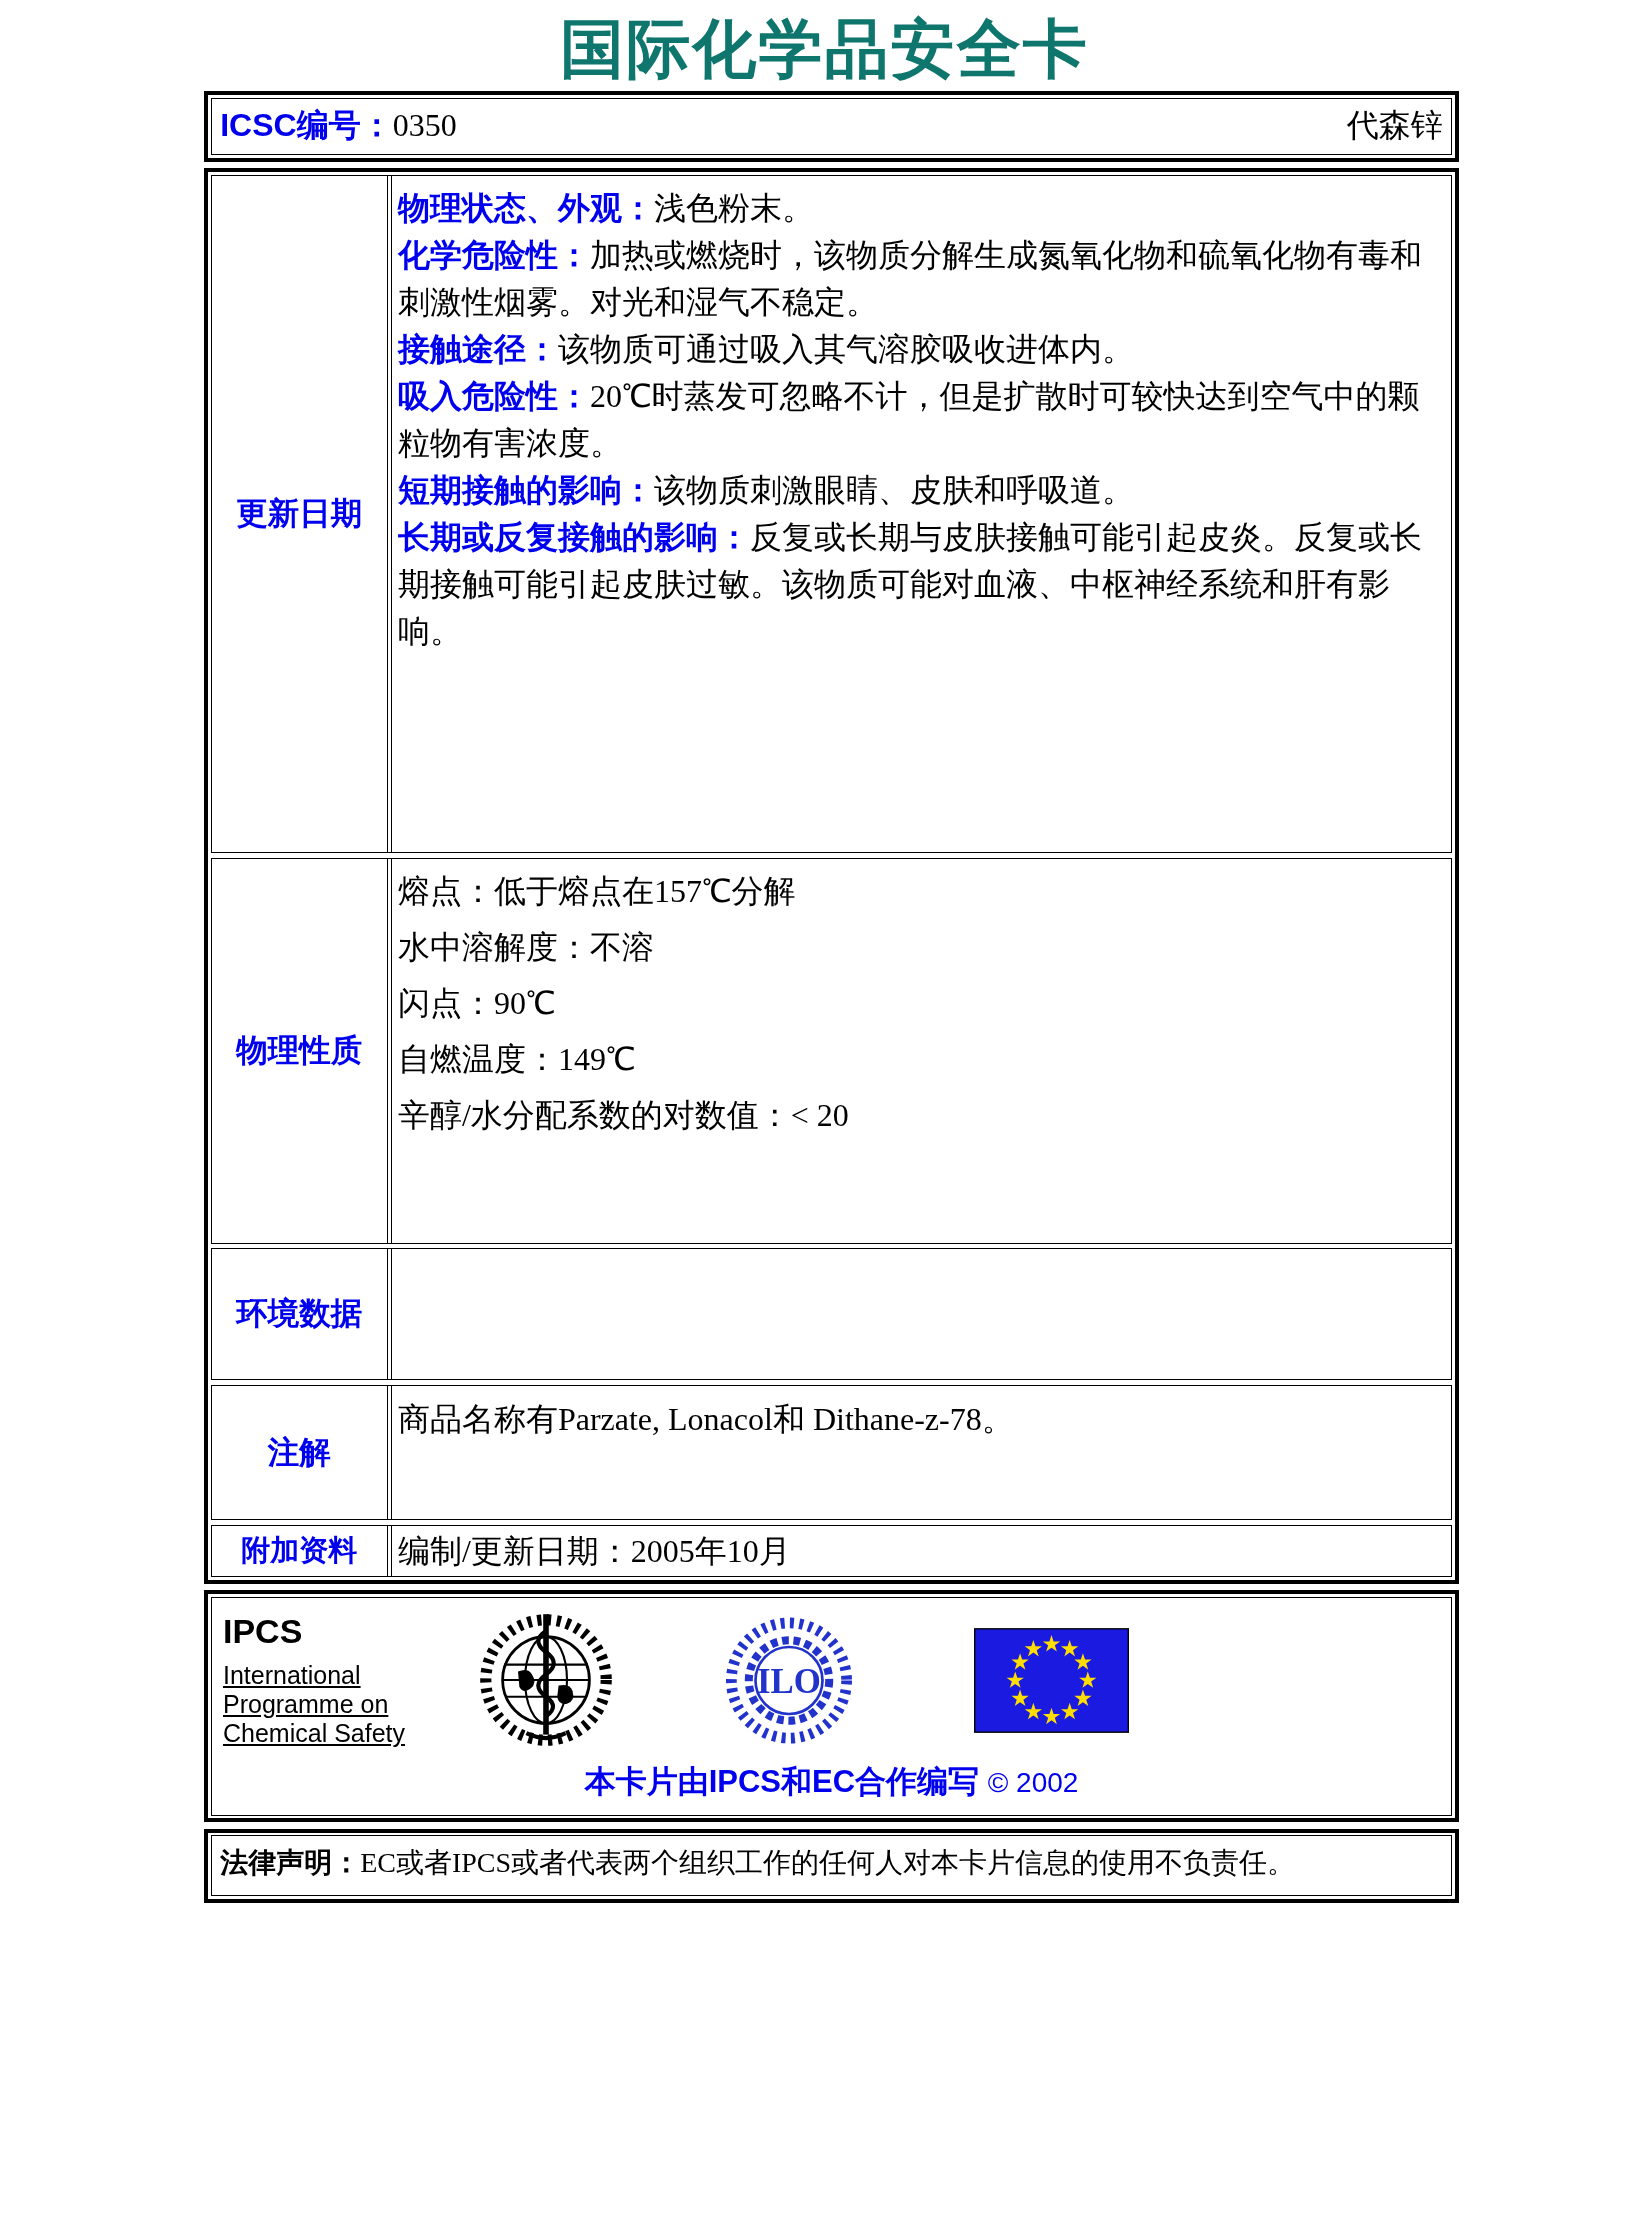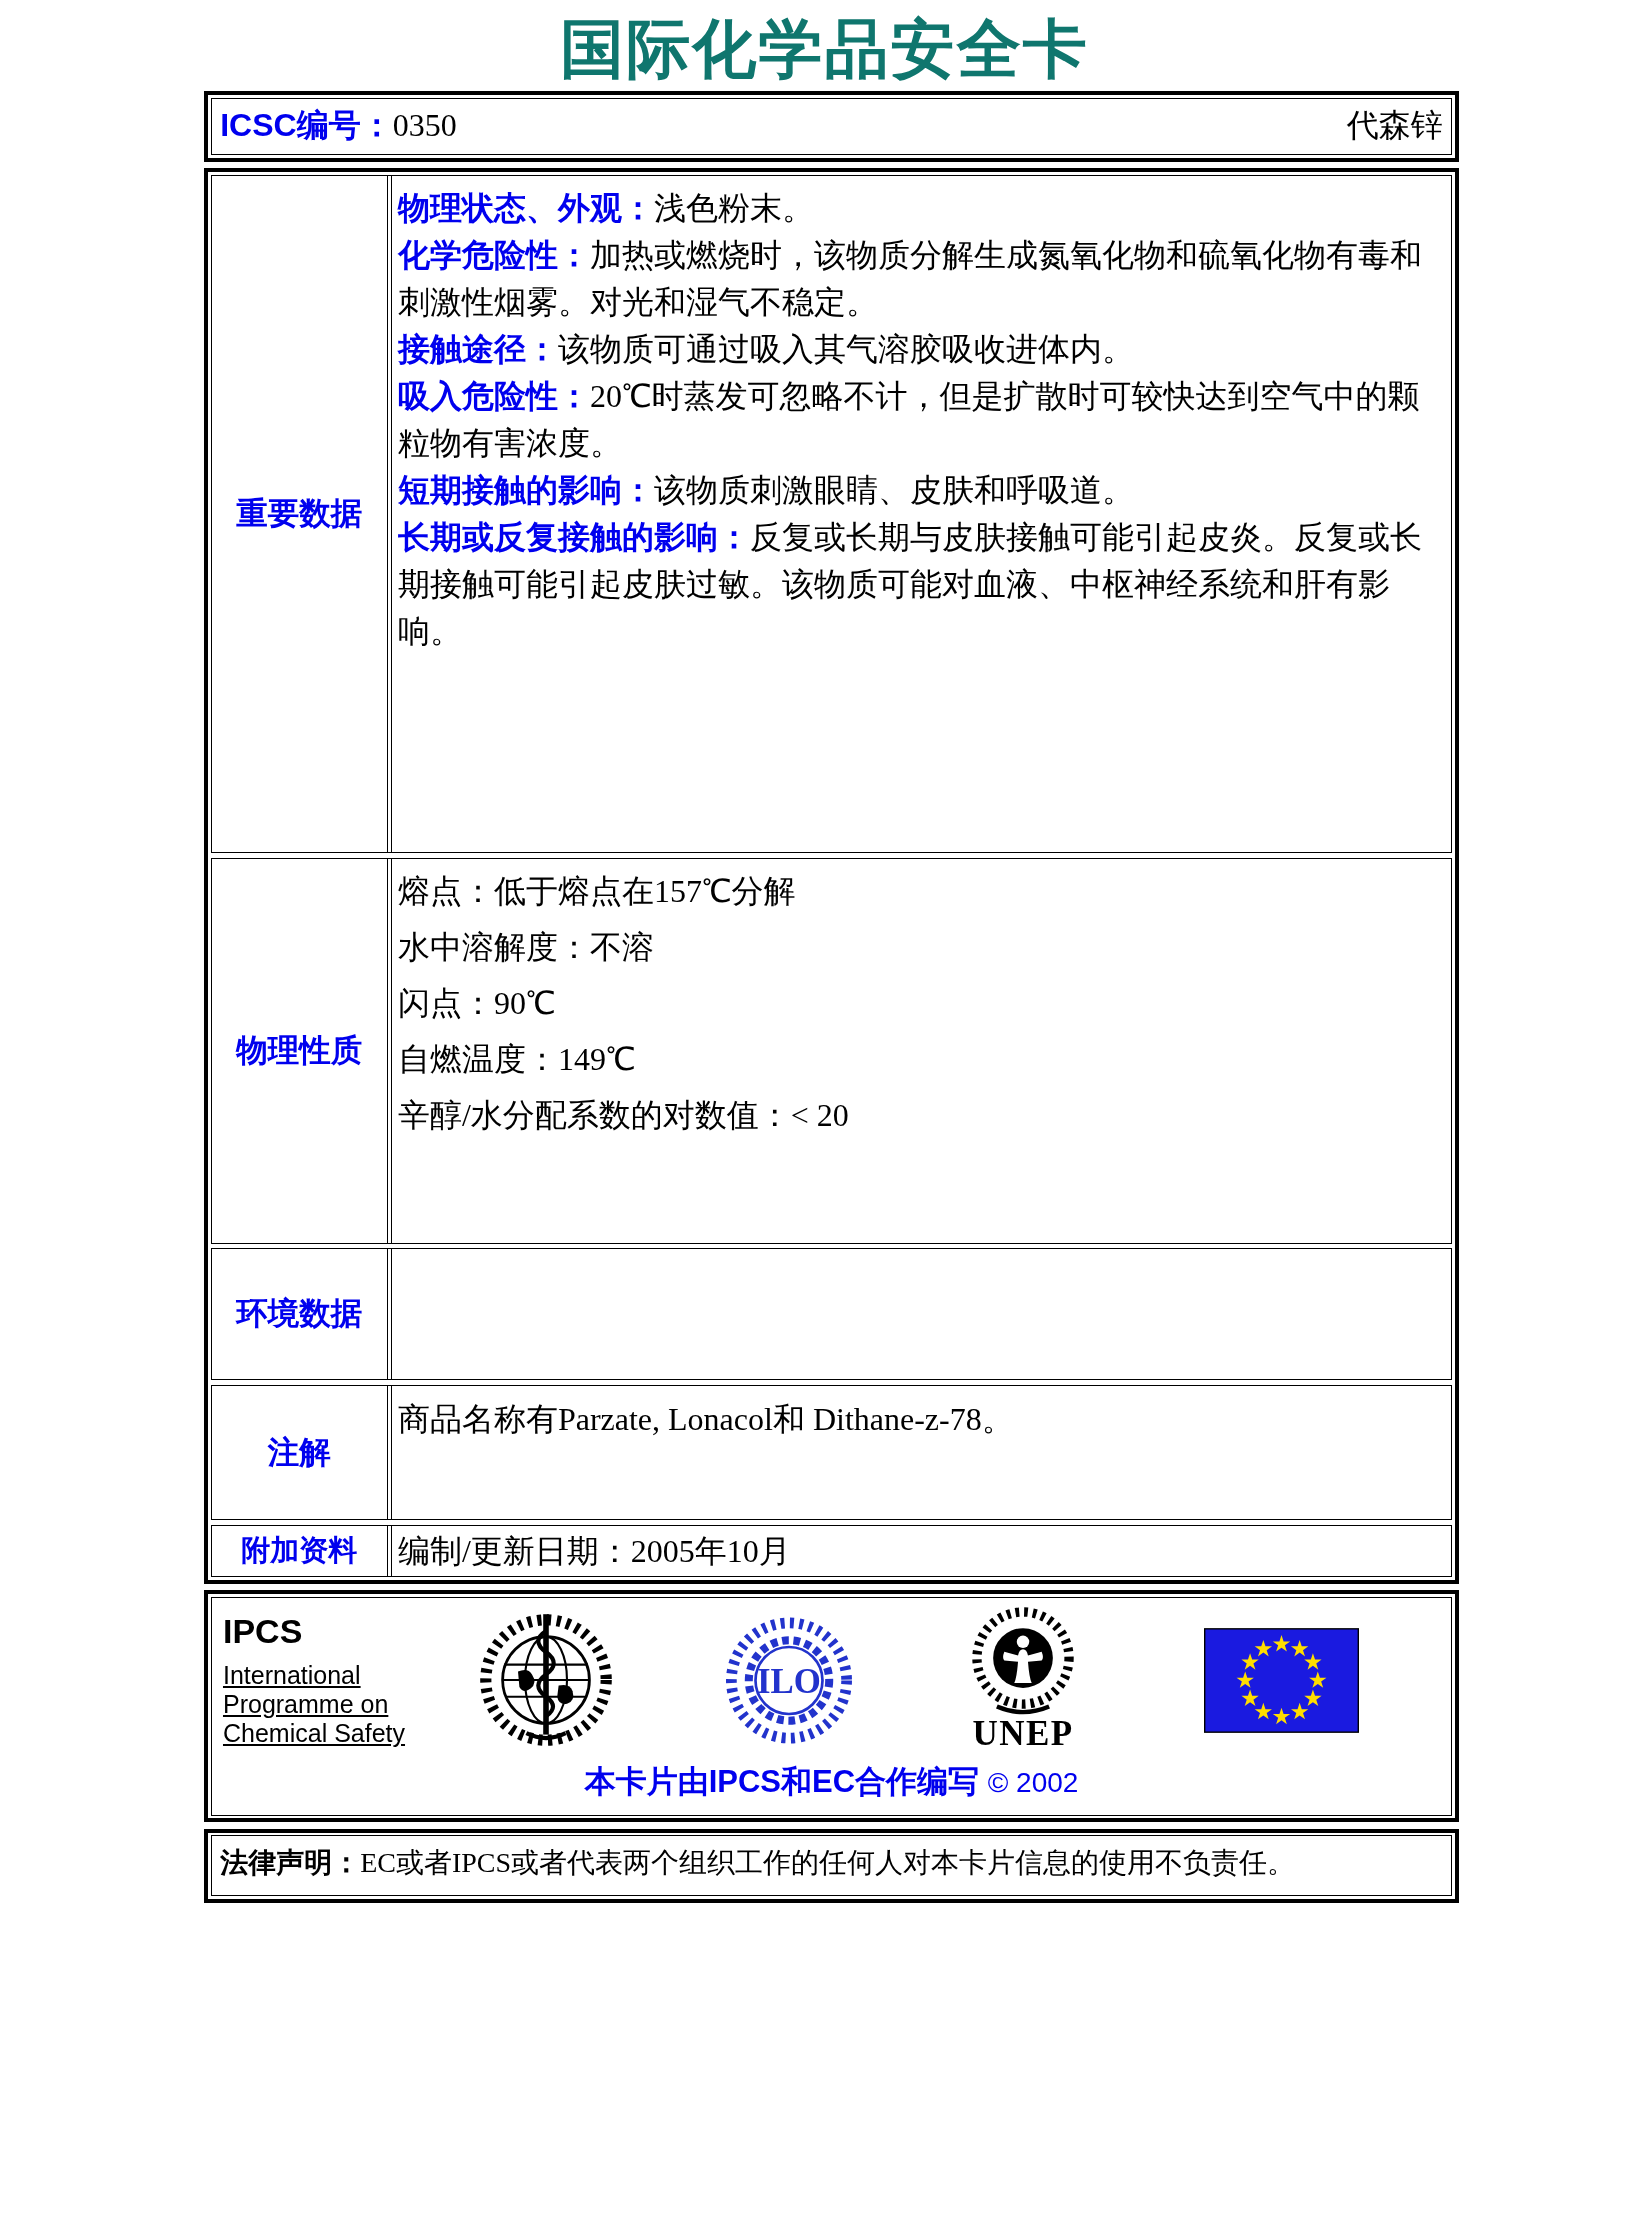--- a/index.html
+++ b/index.html
@@ -90,21 +90,21 @@
         <div>
           <span class="blue-b">ICSC编号：</span><span>0350</span>
         </div>
         <div>代森锌</div>
       </div>
     </div>
 
     <div class="obox">
 
       <div class="trow" style="min-height:676px;">
-        <div class="lcell">重要数据</div>
+        <div class="lcell">更新日期</div>
         <div class="ccell">
           <p class="entry"><span class="lbl">物理状态、外观：</span><span>浅色粉末。</span></p>
           <p class="entry"><span class="lbl">化学危险性：</span><span>加热或燃烧时，该物质分解生成氮氧化物和硫氧化物有毒和刺激性烟雾。对光和湿气不稳定。</span></p>
           <p class="entry"><span class="lbl">接触途径：</span><span>该物质可通过吸入其气溶胶吸收进体内。</span></p>
           <p class="entry"><span class="lbl">吸入危险性：</span><span>20℃时蒸发可忽略不计，但是扩散时可较快达到空气中的颗粒物有害浓度。</span></p>
           <p class="entry"><span class="lbl">短期接触的影响：</span><span>该物质刺激眼睛、皮肤和呼吸道。</span></p>
           <p class="entry"><span class="lbl">长期或反复接触的影响：</span><span>反复或长期与皮肤接触可能引起皮炎。反复或长期接触可能引起皮肤过敏。该物质可能对血液、中枢神经系统和肝有影响。</span></p>
         </div>
       </div>
 
@@ -161,30 +161,20 @@
             <path d="M72,176 q28,14 56,0" fill="none" stroke="#000" stroke-width="6"></path>
           </svg>
 
           <svg style="margin-left:106px;" width="134" height="137" viewBox="0 0 200 200">
             <circle cx="100" cy="100" r="86" fill="none" stroke="#2233cc" stroke-width="16" stroke-dasharray="6 8"></circle>
             <circle cx="100" cy="100" r="60" fill="none" stroke="#2233cc" stroke-width="12" stroke-dasharray="10 7"></circle>
             <circle cx="100" cy="100" r="50" fill="none" stroke="#2233cc" stroke-width="4"></circle>
             <text x="100" y="118" text-anchor="middle" font-family="Liberation Serif, serif" font-weight="bold" font-size="52" fill="#2233cc">ILO</text>
           </svg>
 
-          <div class="unep-wrap">
-            <svg width="126" height="112" viewBox="0 0 200 180">
-              <circle cx="100" cy="82" r="74" fill="none" stroke="#000" stroke-width="15" stroke-dasharray="6 8"></circle>
-              <circle cx="100" cy="82" r="48" fill="#000"></circle>
-              <circle cx="100" cy="56" r="10" fill="#fff"></circle>
-              <path d="M100,68 q-6,0 -8,10 l-22,-6 q-4,10 0,14 l22,2 q-2,26 -6,34 h28 q-4,-8 -6,-34 l22,-2 q4,-4 0,-14 l-22,6 q-2,-10 -8,-10 z" fill="#fff"></path>
-              <path d="M58,160 q42,18 84,0" fill="none" stroke="#000" stroke-width="7"></path>
-            </svg>
-            <div class="unep-text">UNEP</div>
-          </div>
 
           <svg style="margin-left:118px;" width="155" height="105" viewBox="0 0 222 150">
             <rect x="1" y="1" width="220" height="148" fill="#1a1ae0" stroke="#000" stroke-width="2"></rect>
             <defs>
               <polygon id="star" points="0,-13 3.0,-4.0 12.4,-4.0 4.8,1.5 7.7,10.5 0,5.0 -7.7,10.5 -4.8,1.5 -12.4,-4.0 -3.0,-4.0" fill="#ffdd00"></polygon>
             </defs>
             <g transform="translate(111,75)">
               <use href="#star" x="0" y="-52"></use>
               <use href="#star" x="26" y="-45"></use>
               <use href="#star" x="45" y="-26"></use>

